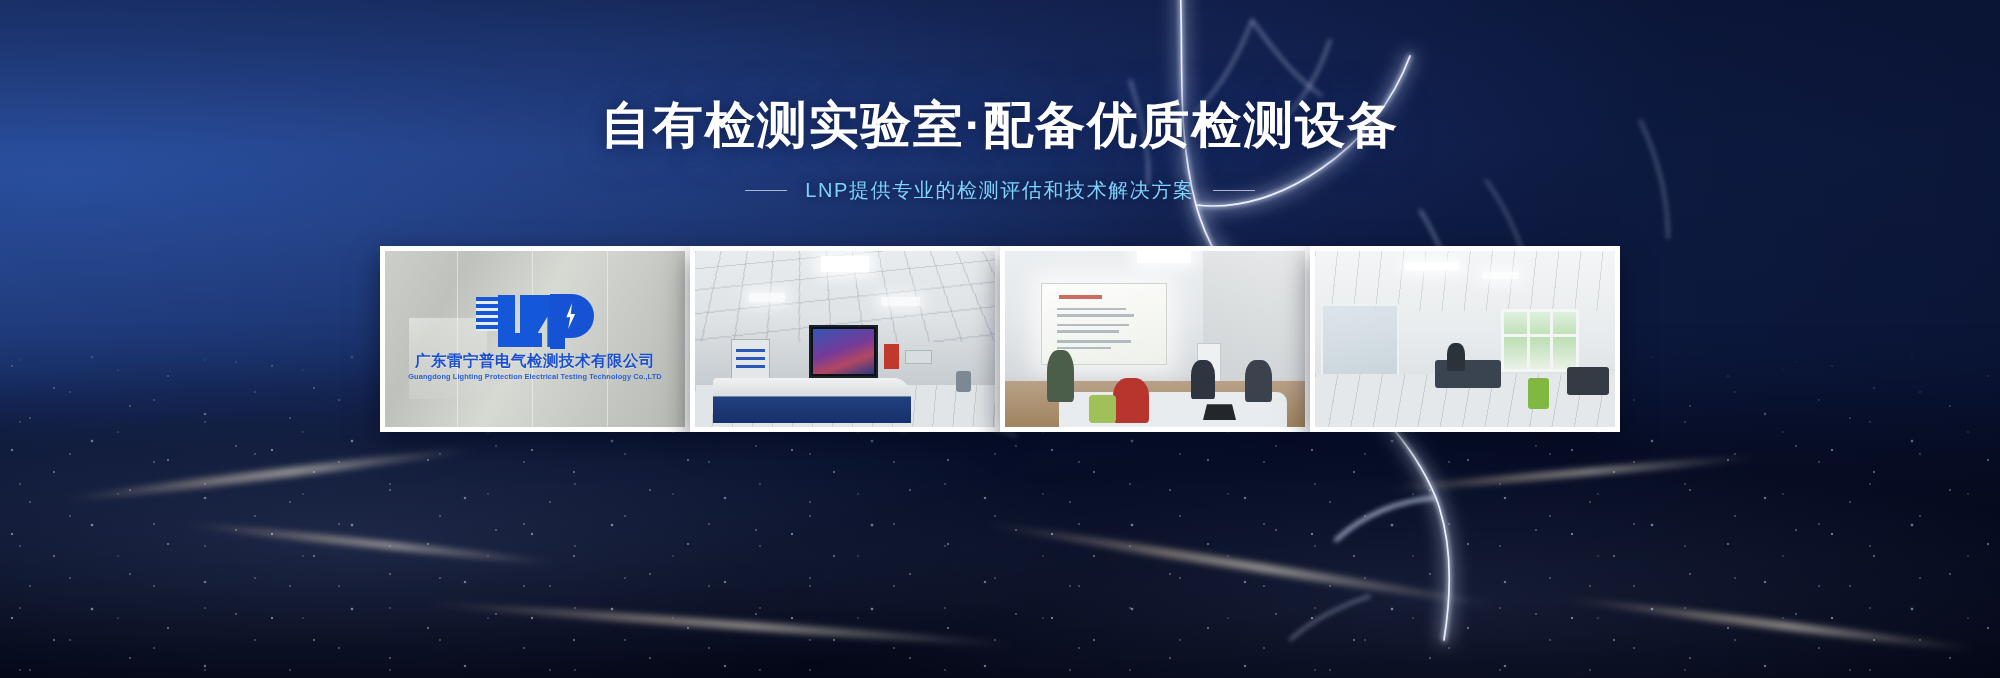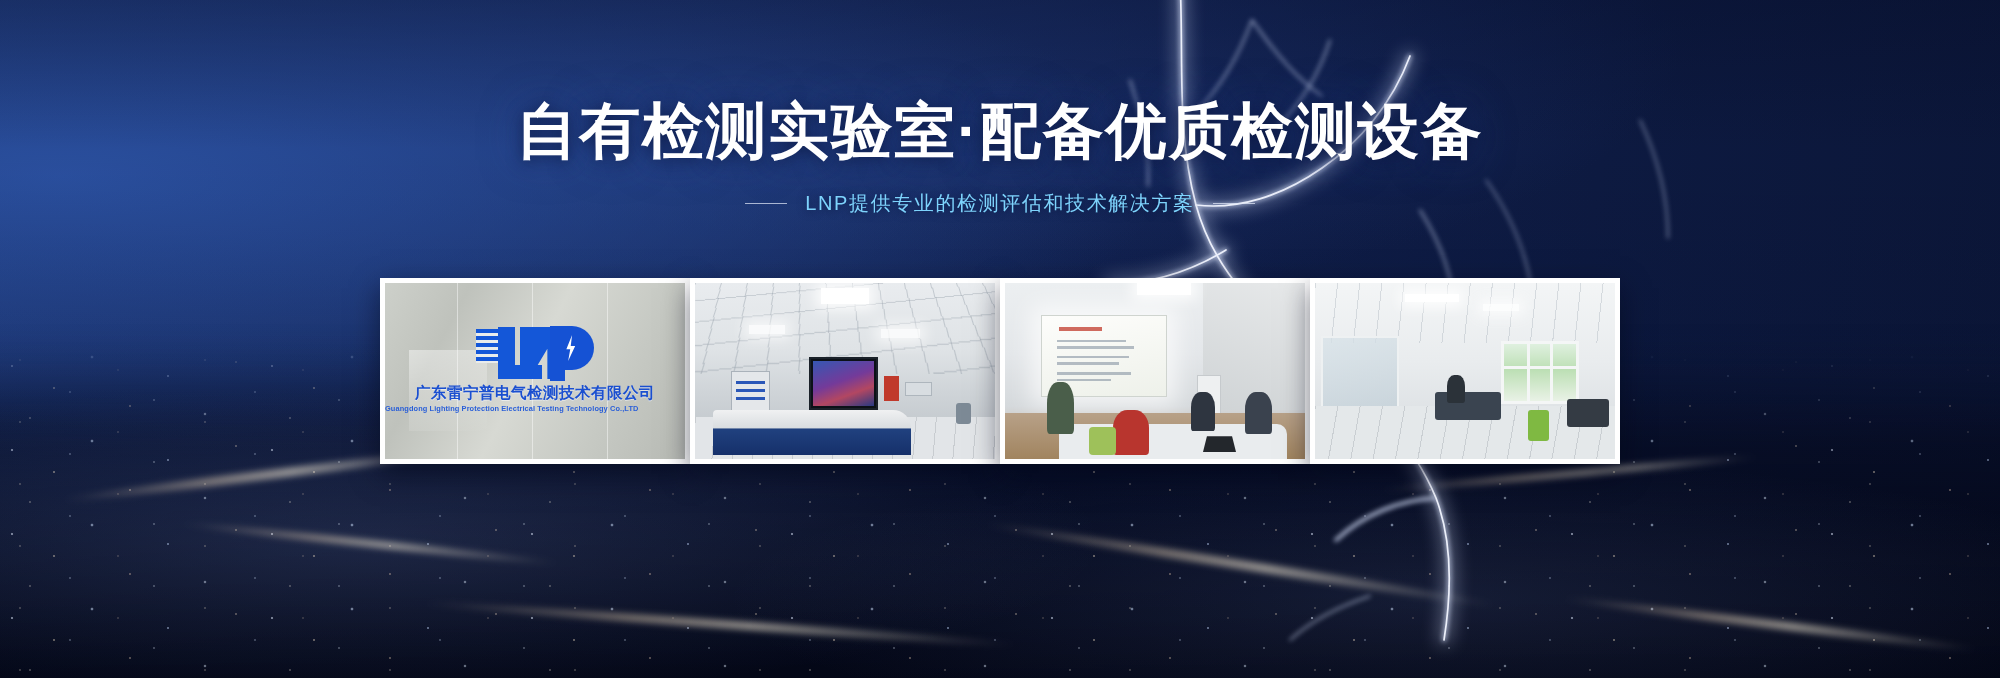--- a/index.html
+++ b/index.html
@@ -72,33 +72,33 @@
 
   
   .bolt{position:absolute;left:0;top:0;width:2000px;height:678px;pointer-events:none;}
   .bolt .glow{filter:blur(9px);opacity:.55;}
   .bolt .mid{filter:blur(2.4px);opacity:.85;}
   .bolt .core{opacity:.95;}
 
   
   .copy{position:absolute;left:0;right:0;top:96px;text-align:center;z-index:5;}
   .title{
-    color:#fff;font-size:61px;line-height:1.18;font-weight:bold;
+    color:#fff;font-size:50px;line-height:1.18;font-weight:bold;
     letter-spacing:2px;margin:0;
     text-shadow:0 2px 16px rgba(8,18,54,.75), 0 0 40px rgba(40,70,150,.55);
   }
   .sub-row{display:flex;align-items:center;justify-content:center;gap:18px;margin-top:22px;}
   .sub-rule{display:block;width:42px;height:1px;background:rgba(226,233,248,.72);}
   .subtitle{
     color:#7dd3fc;font-size:20px;letter-spacing:1.6px;white-space:nowrap;
     text-shadow:0 1px 8px rgba(8,18,54,.7);
   }
 
   
-  .strip{position:absolute;left:0;right:0;top:246px;display:flex;justify-content:center;z-index:4;margin-top:32px;}
+  .strip{position:absolute;left:0;right:0;top:246px;display:flex;justify-content:center;z-index:4;}
   .card{
     width:310px;height:186px;background:#fff;padding:5px;
     box-shadow:0 10px 26px rgba(2,6,24,.55);
     position:relative;overflow:hidden;
   }
   .shot{width:100%;height:100%;position:relative;overflow:hidden;background:#cfd3d2;}
 
   
   .p1{background:linear-gradient(118deg,#cdd0ca 0%,#bfc2bc 22%,#d7d9d3 48%,#c6c9c3 74%,#b7bab4 100%);}
   .p1 .panel-line{position:absolute;top:0;bottom:0;width:1px;background:rgba(255,255,255,.45);}
@@ -114,21 +114,21 @@
   .lm-P{position:absolute;left:74px;top:5px;width:44px;height:44px;background:#1552d4;border-radius:0 22px 22px 0;}
   .lm-Pstem{position:absolute;left:74px;top:5px;width:15px;height:55px;background:#1552d4;}
   .lm-volt{position:absolute;left:88px;top:14px;width:13px;height:26px;background:#fff;
     clip-path:polygon(62% 0,18% 55%,48% 55%,32% 100%,86% 42%,52% 42%);}
   .cn-name{
     position:absolute;left:0;right:0;top:100px;text-align:center;
     color:#1a4fd0;font-size:15.5px;font-weight:bold;letter-spacing:.5px;
     text-shadow:0 1px 0 rgba(255,255,255,.5);
   }
   .en-name{
-    position:absolute;left:0;right:0;top:121px;
+    position:absolute;left:0;right:0;top:121px;text-align:center;
     color:#2a5fd8;font-size:7.4px;font-weight:bold;letter-spacing:.1px;
   }
 
   
   .p2{background:linear-gradient(180deg,#e9ecef 0%,#dfe3e6 38%,#cfd4d8 62%,#b9bfc4 100%);}
   .ceil{position:absolute;left:-6%;right:-6%;top:0;height:46%;
     background:linear-gradient(180deg,#f2f4f5,#dfe2e5);
     background-image:
       repeating-linear-gradient(84deg, rgba(150,160,170,.45) 0 1px, rgba(0,0,0,0) 1px 26px),
       repeating-linear-gradient(174deg, rgba(150,160,170,.4) 0 1px, rgba(0,0,0,0) 1px 21px);

